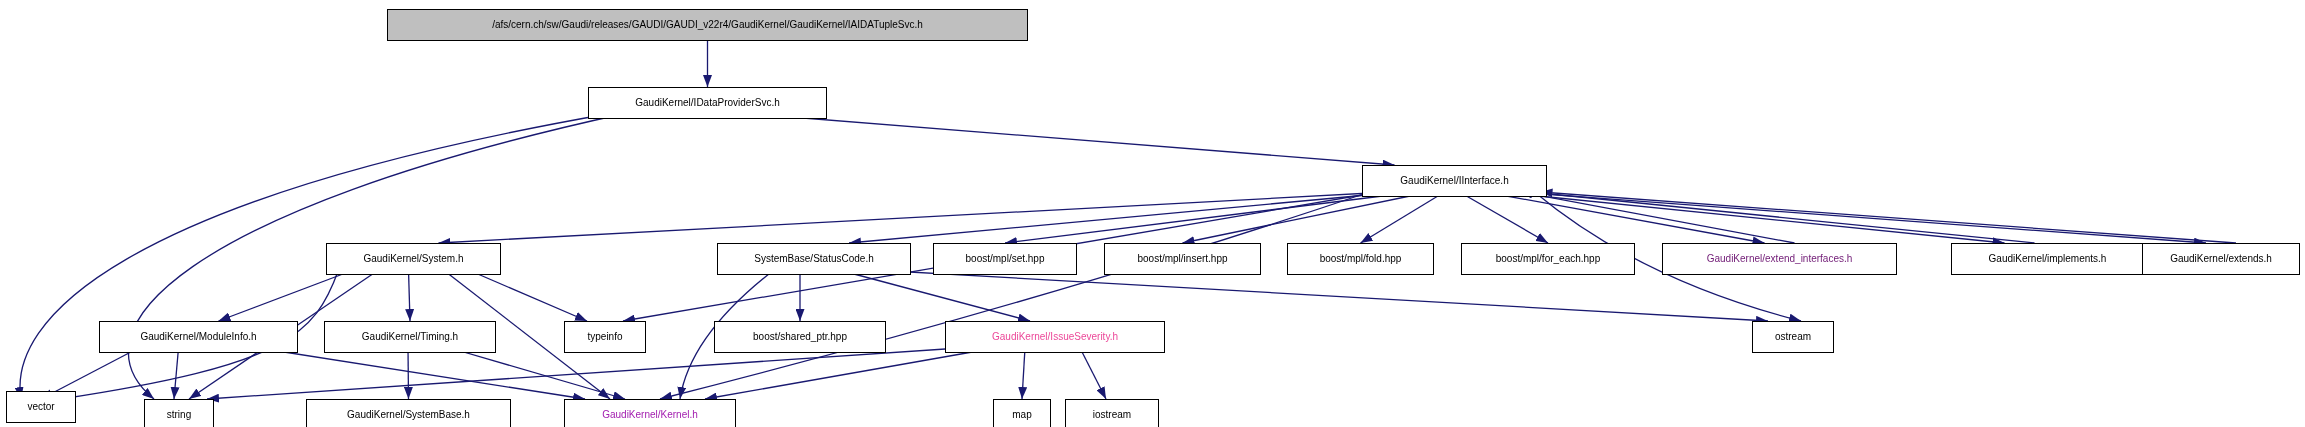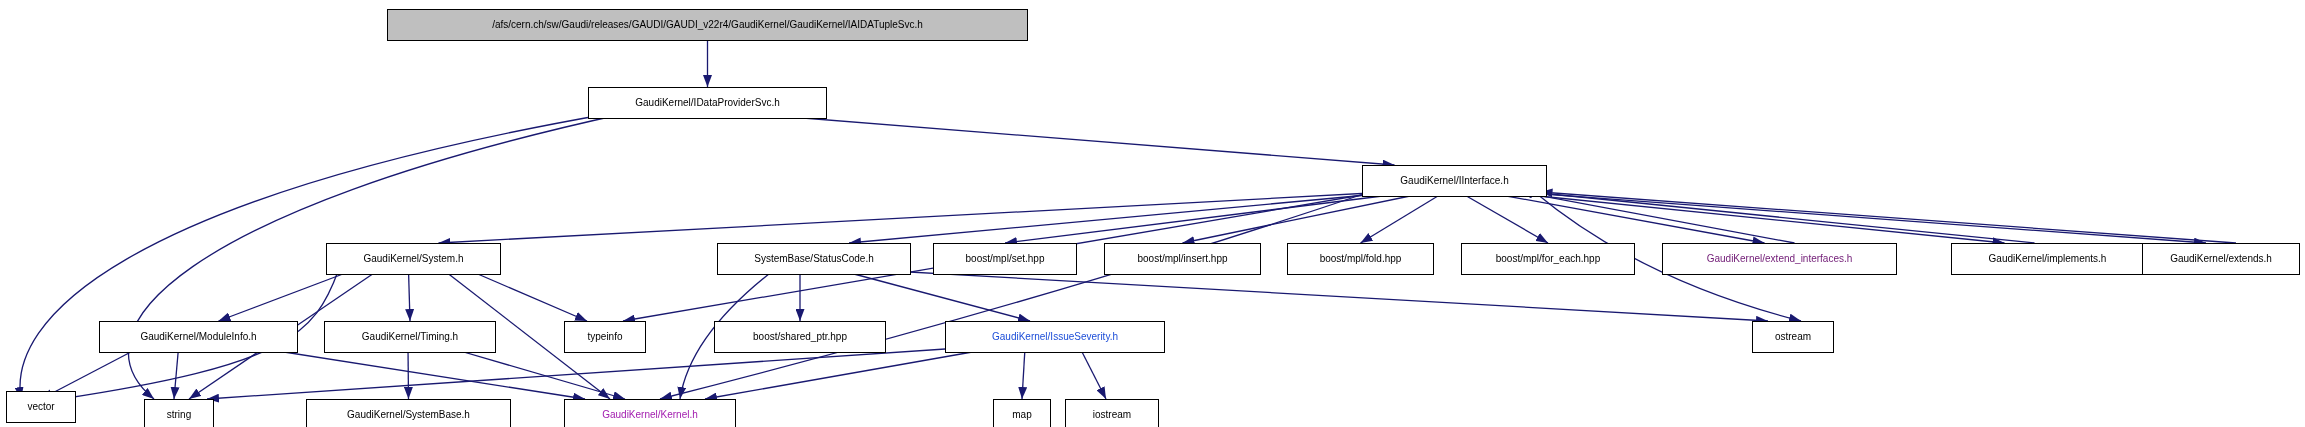--- a/index.html
+++ b/index.html
@@ -105,21 +105,21 @@
     <div class="node" style="left: 1104px; top: 243px; width: 157px; height: 19px; border-color: rgb(0, 0, 0); background: rgb(255, 255, 255); color: rgb(0, 0, 0);">boost/mpl/insert.hpp</div>
     <div class="node" style="left: 1287px; top: 243px; width: 147px; height: 27px; border-color: rgb(0, 0, 0); background: rgb(255, 255, 255); color: rgb(0, 0, 0);">boost/mpl/fold.hpp</div>
     <div class="node" style="left: 1461px; top: 243px; width: 174px; height: 27px; border-color: rgb(0, 0, 0); background: rgb(255, 255, 255); color: rgb(0, 0, 0);">boost/mpl/for_each.hpp</div>
     <div class="node" style="left: 1662px; top: 243px; width: 235px; height: 27px; border-color: rgb(0, 0, 0); background: rgb(255, 255, 255); color: #701a75;">GaudiKernel/extend_interfaces.h</div>
     <div class="node" style="left: 1923px; top: 243px; width: 193px; height: 27px; border-color: rgb(0, 0, 0); background: rgb(255, 255, 255); color: rgb(0, 0, 0); margin-left: 28px;">GaudiKernel/implements.h</div>
     <div class="node" style="left: 2142px; top: 243px; width: 158px; height: 27px; border-color: rgb(0, 0, 0); background: rgb(255, 255, 255); color: rgb(0, 0, 0);">GaudiKernel/extends.h</div>
     <div class="node" style="left: 99px; top: 321px; width: 199px; height: 27px; border-color: rgb(0, 0, 0); background: rgb(255, 255, 255); color: rgb(0, 0, 0);">GaudiKernel/ModuleInfo.h</div>
     <div class="node" style="left: 324px; top: 321px; width: 172px; height: 27px; border-color: rgb(0, 0, 0); background: rgb(255, 255, 255); color: rgb(0, 0, 0);">GaudiKernel/Timing.h</div>
     <div class="node" style="left: 564px; top: 321px; width: 82px; height: 27px; border-color: rgb(0, 0, 0); background: rgb(255, 255, 255); color: rgb(0, 0, 0); text-align: right;">typeinfo</div>
     <div class="node" style="left: 714px; top: 321px; width: 172px; height: 27px; border-color: rgb(0, 0, 0); background: rgb(255, 255, 255); color: rgb(0, 0, 0);">boost/shared_ptr.hpp</div>
-    <div class="node" style="left: 945px; top: 321px; width: 220px; height: 27px; border-color: rgb(0, 0, 0); background: rgb(255, 255, 255); color: #1d4ed8;">GaudiKernel/IssueSeverity.h</div>
+    <div class="node" style="left: 945px; top: 321px; width: 220px; height: 27px; border-color: rgb(0, 0, 0); background: rgb(255, 255, 255); color: #ec4899;">GaudiKernel/IssueSeverity.h</div>
     <div class="node" style="left: 1752px; top: 321px; width: 82px; height: 27px; border-color: rgb(0, 0, 0); background: rgb(255, 255, 255); color: rgb(0, 0, 0);">ostream</div>
     <div class="node" style="left: 6px; top: 391px; width: 70px; height: 27px; border-color: rgb(0, 0, 0); background: rgb(255, 255, 255); color: rgb(0, 0, 0);">vector</div>
     <div class="node" style="left: 144px; top: 399px; width: 70px; height: 27px; border-color: rgb(0, 0, 0); background: rgb(255, 255, 255); color: rgb(0, 0, 0);">string</div>
     <div class="node" style="left: 306px; top: 399px; width: 205px; height: 27px; border-color: rgb(0, 0, 0); background: rgb(255, 255, 255); color: rgb(0, 0, 0);">GaudiKernel/SystemBase.h</div>
     <div class="node" style="left: 564px; top: 399px; width: 172px; height: 27px; border-color: rgb(0, 0, 0); background: rgb(255, 255, 255); color: #a21caf;">GaudiKernel/Kernel.h</div>
     <div class="node" style="left: 993px; top: 399px; width: 58px; height: 27px; border-color: rgb(0, 0, 0); background: rgb(255, 255, 255); color: rgb(0, 0, 0);">map</div>
     <div class="node" style="left: 1065px; top: 399px; width: 94px; height: 27px; border-color: rgb(0, 0, 0); background: rgb(255, 255, 255); color: rgb(0, 0, 0);">iostream</div>
   </div>
 
 </body></html>

